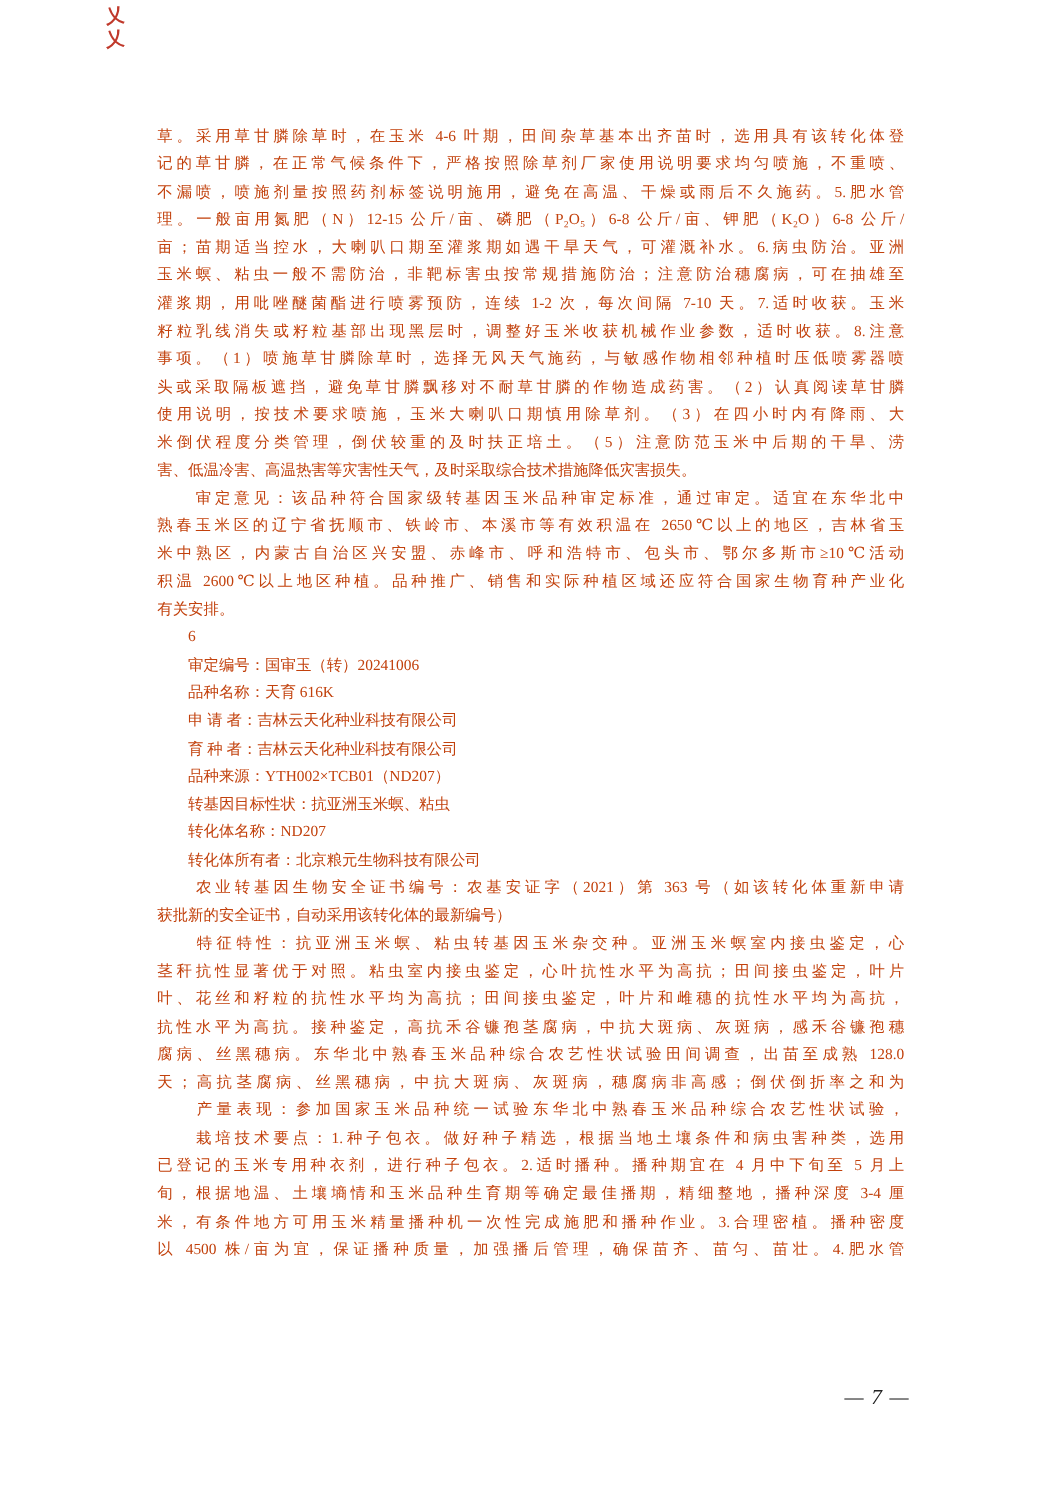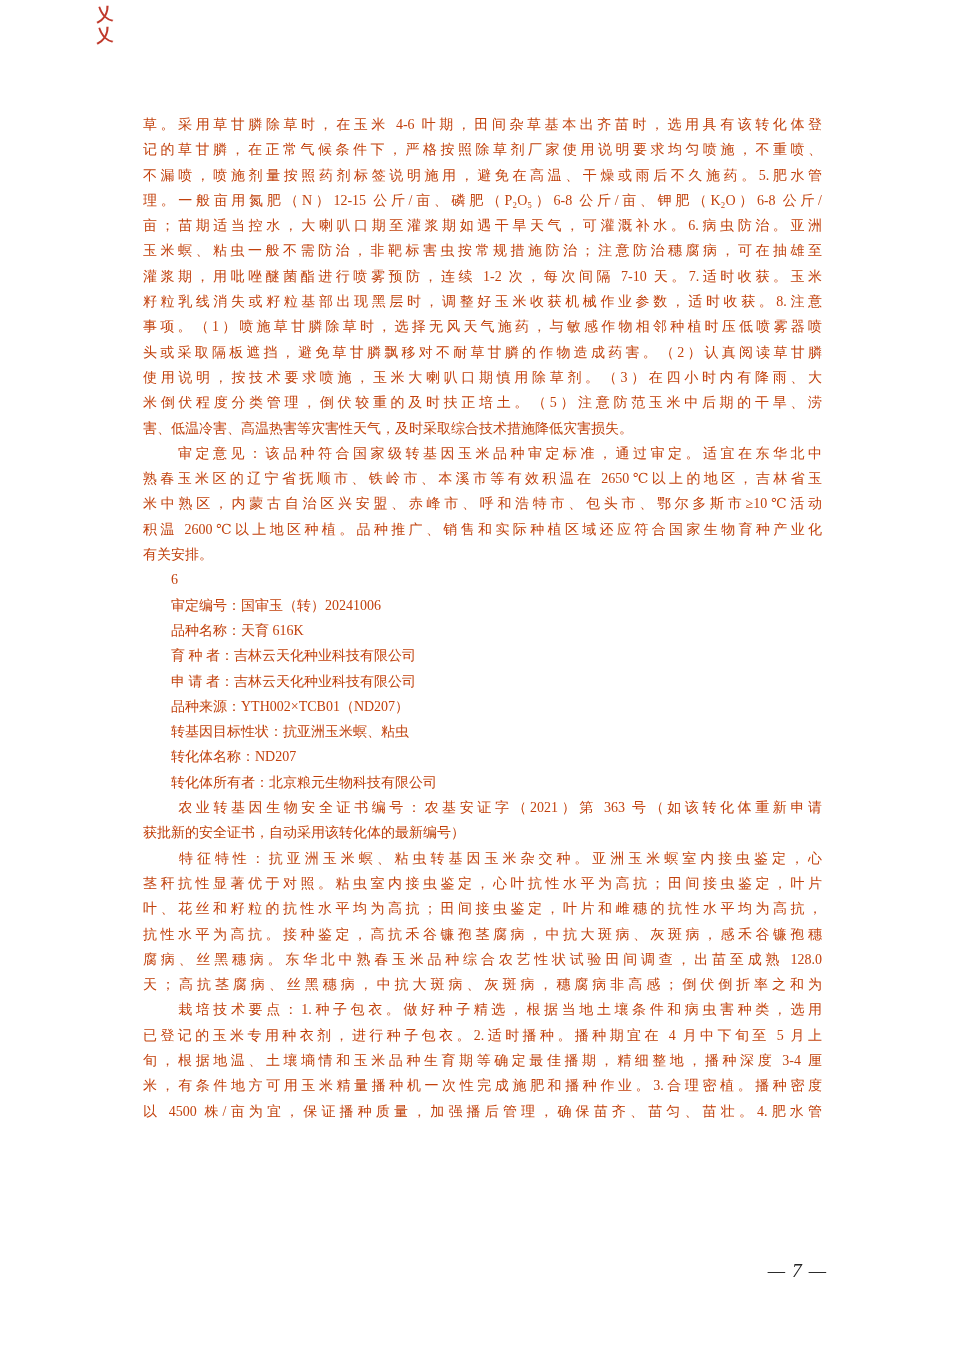--- a/index.html
+++ b/index.html
@@ -98,34 +98,35 @@
       <div class="line fill">米倒伏程度分类管理，倒伏较重的及时扶正培土。（5）注意防范玉米中后期的干旱、涝</div>
       <div class="line">害、低温冷害、高温热害等灾害性天气，及时采取综合技术措施降低灾害损失。</div>
       <div class="line fill">　　审定意见：该品种符合国家级转基因玉米品种审定标准，通过审定。适宜在东华北中</div>
       <div class="line fill">熟春玉米区的辽宁省抚顺市、铁岭市、本溪市等有效积温在 2650℃以上的地区，吉林省玉</div>
       <div class="line fill">米中熟区，内蒙古自治区兴安盟、赤峰市、呼和浩特市、包头市、鄂尔多斯市≥10℃活动</div>
       <div class="line fill">积温 2600℃以上地区种植。品种推广、销售和实际种植区域还应符合国家生物育种产业化</div>
       <div class="line">有关安排。</div>
       <div class="line">　　6</div>
       <div class="line">　　审定编号：国审玉（转）20241006</div>
       <div class="line">　　品种名称：天育 616K</div>
+      <div class="line">　　申 请 者：吉林云天化种业科技有限公司</div>
       <div class="line">　　育 种 者：吉林云天化种业科技有限公司</div>
-      <div class="line">　　申 请 者：吉林云天化种业科技有限公司</div>
       <div class="line">　　品种来源：YTH002×TCB01（ND207）</div>
       <div class="line">　　转基因目标性状：抗亚洲玉米螟、粘虫</div>
       <div class="line">　　转化体名称：ND207</div>
       <div class="line">　　转化体所有者：北京粮元生物科技有限公司</div>
       <div class="line fill">　　农业转基因生物安全证书编号：农基安证字（2021）第 363 号（如该转化体重新申请</div>
       <div class="line">获批新的安全证书，自动采用该转化体的最新编号）</div>
       <div class="line fill">　　特征特性：抗亚洲玉米螟、粘虫转基因玉米杂交种。亚洲玉米螟室内接虫鉴定，心</div>
       <div class="line fill">茎秆抗性显著优于对照。粘虫室内接虫鉴定，心叶抗性水平为高抗；田间接虫鉴定，叶片</div>
       <div class="line fill">叶、花丝和籽粒的抗性水平均为高抗；田间接虫鉴定，叶片和雌穗的抗性水平均为高抗，</div>
       <div class="line fill">抗性水平为高抗。接种鉴定，高抗禾谷镰孢茎腐病，中抗大斑病、灰斑病，感禾谷镰孢穗</div>
       <div class="line fill">腐病、丝黑穗病。东华北中熟春玉米品种综合农艺性状试验田间调查，出苗至成熟 128.0</div>
       <div class="line fill">天；高抗茎腐病、丝黑穗病，中抗大斑病、灰斑病，穗腐病非高感；倒伏倒折率之和为</div>
+      <div class="line fill">　　产量表现：参加国家玉米品种统一试验东华北中熟春玉米品种综合农艺性状试验，</div>
       <div class="line fill">　　栽培技术要点：1.种子包衣。做好种子精选，根据当地土壤条件和病虫害种类，选用</div>
       <div class="line fill">已登记的玉米专用种衣剂，进行种子包衣。2.适时播种。播种期宜在 4 月中下旬至 5 月上</div>
       <div class="line fill">旬，根据地温、土壤墒情和玉米品种生育期等确定最佳播期，精细整地，播种深度 3-4 厘</div>
       <div class="line fill">米，有条件地方可用玉米精量播种机一次性完成施肥和播种作业。3.合理密植。播种密度</div>
       <div class="line fill">以 4500 株/亩为宜，保证播种质量，加强播后管理，确保苗齐、苗匀、苗壮。4.肥水管</div>
     </div>
 
   <div class="footer">— 7 —</div>
 
 </div>

